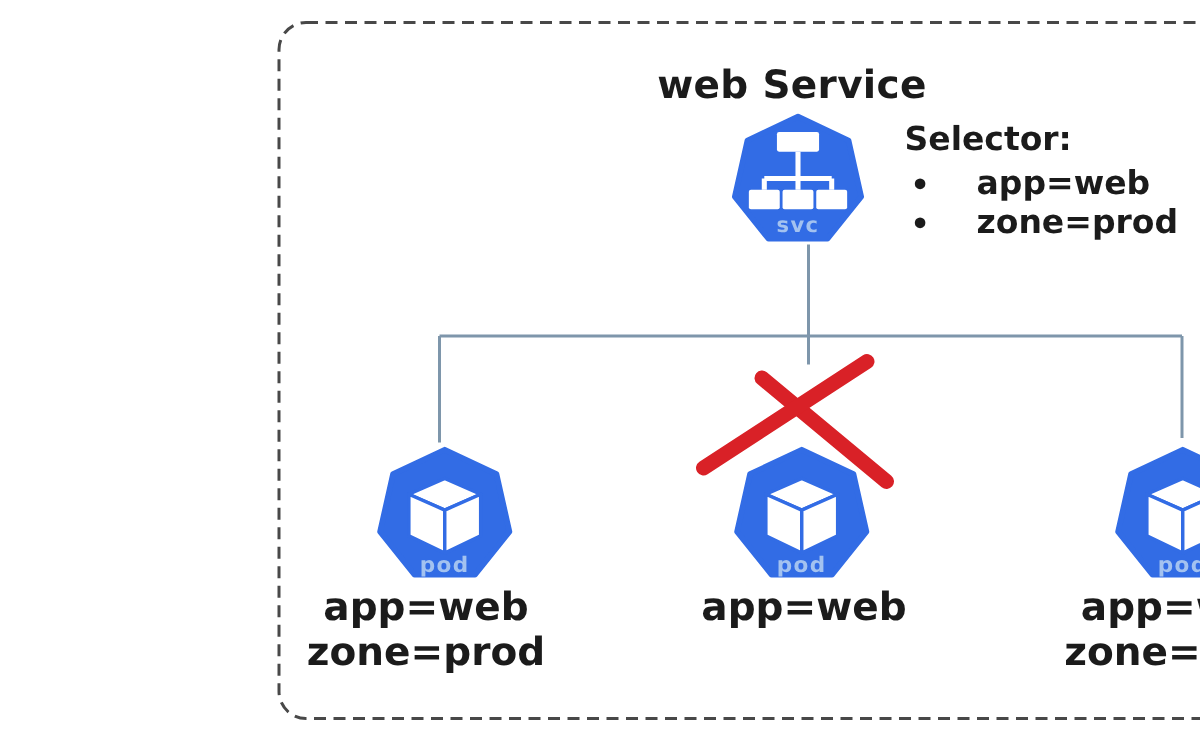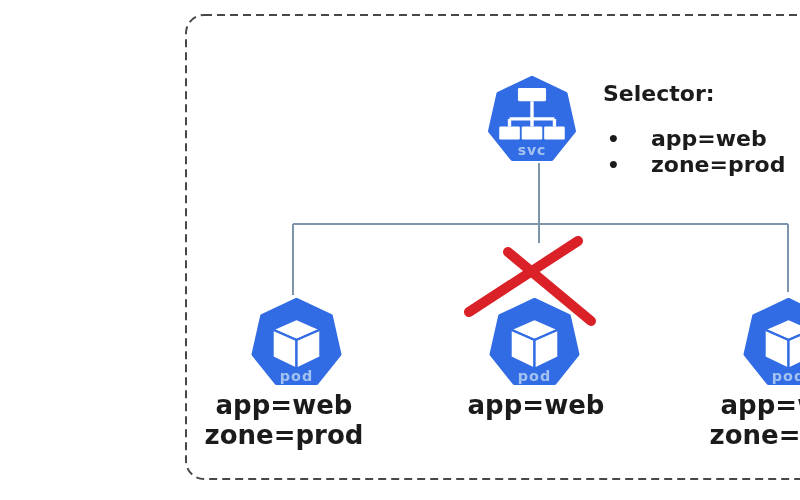--- a/index.html
+++ b/index.html
@@ -43,21 +43,21 @@
     letter-spacing: 0.2px;
   }
 
   .selector-block {
     position: absolute;
     left: 603px; top: 81px;
     color: var(--text, #1B1B1B);
     font-weight: bold;
     font-size: 22px;
   }
-  .selector-heading { line-height: 26px; margin-bottom: 19px; }
+  .selector-heading { line-height: 26px; margin-bottom: 3px; }
   .sel-item { display: flex; line-height: 26px; }
   .sel-item .bullet { width: 44px; padding-left: 4px; font-size: 20px; }
 
   .icon-svg { position: absolute; }
   .hept { fill: var(--k8s-blue, #326CE5); stroke: var(--k8s-blue, #326CE5); stroke-width: 4; stroke-linejoin: round; }
   .cube-face { fill: #ffffff; stroke: var(--k8s-blue, #326CE5); stroke-width: 2.4; stroke-linejoin: round; }
   .tree-box { fill: #ffffff; }
   .tree-line { stroke: #ffffff; stroke-width: 3.6; fill: none; }
   .icon-label {
     fill: var(--icon-label-blue, #A3C2F0);
@@ -98,20 +98,21 @@
 
   <svg class="layer" width="800" height="500" viewBox="0 0 800 500">
     <rect class="frame-rect" x="186" y="15" width="990" height="464" rx="18"></rect>
     <line class="connector" x1="539" y1="163" x2="539" y2="224"></line>
     <line class="connector" x1="293" y1="224" x2="788" y2="224"></line>
     <line class="connector" x1="293" y1="224" x2="293" y2="295"></line>
     <line class="connector" x1="539" y1="224" x2="539" y2="243"></line>
     <line class="connector" x1="788" y1="224" x2="788" y2="292"></line>
   </svg>
 
+  <div class="page-title">web Service</div>
 
   <svg class="icon-svg" style="left:483px; top:74px;" width="98" height="88" viewBox="0 0 100 94">
     <polygon class="hept" points="50,4 14,21 5,61 29,91 71,91 95,61 86,21"></polygon>
     <g>
       <rect class="tree-box" x="35" y="15" width="30" height="14" rx="1.5"></rect>
       <path class="tree-line" d="M50,29 V48 M26,48 H74 M26,48 V56 M50,48 V56 M74,48 V56"></path>
       <rect class="tree-box" x="15" y="56" width="22" height="14" rx="1.5"></rect>
       <rect class="tree-box" x="39" y="56" width="22" height="14" rx="1.5"></rect>
       <rect class="tree-box" x="63" y="56" width="22" height="14" rx="1.5"></rect>
     </g>

